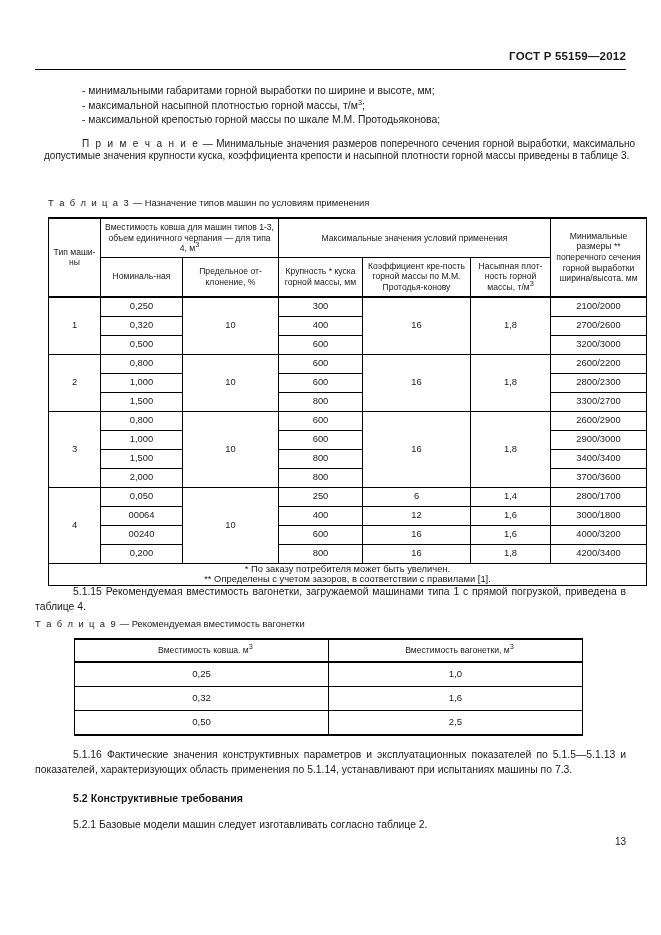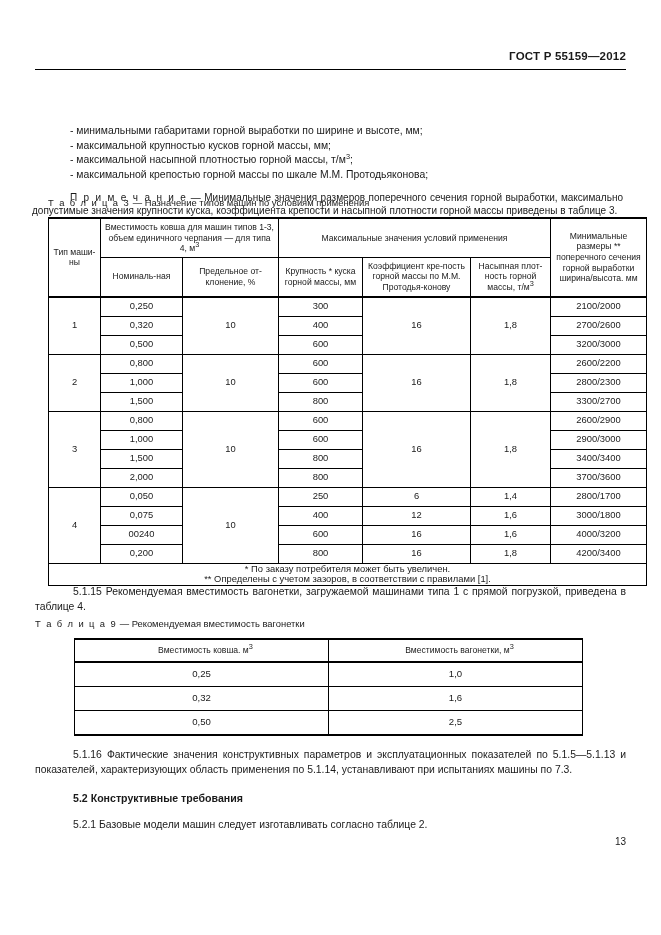--- a/index.html
+++ b/index.html
@@ -45,24 +45,23 @@
     top: 0;
     font-size: 11.5px;
     font-weight: bold;
     letter-spacing: 0.2px;
     white-space: nowrap;
   }
 
   
   .content {
     position: absolute;
-    left: 32px;
+    left: 44px;
     top: 84px;
     width: 591px;
-    margin-top: 40px;
   }
   .bullet-list {
     margin: 0;
     padding: 0;
     list-style: none;
   }
   .bullet-list li {
     font-size: 10.4px;
     line-height: 14.6px;
     padding-left: 38px;
@@ -187,21 +186,20 @@
 <div class="page">
 
   <div class="header">
     <div class="header-title">ГОСТ Р 55159—2012</div>
     <div class="header-rule"></div>
   </div>
 
   <div class="content">
     <ul class="bullet-list">
       <li>- минимальными габаритами горной выработки по ширине и высоте, мм;</li>
-      <li>- максимальной крупностью кусков горной массы, мм;</li>
       <li><span>- максимальной насыпной плотностью горной массы, т/м</span><sup>3</sup><span>;</span></li>
       <li>- максимальной крепостью горной массы по шкале М.М. Протодьяконова;</li>
     </ul>
 
     <div class="note"><span class="sp">П р и м е ч а н и е</span><span> — Минимальные значения размеров поперечного сечения горной выработки, максимально допустимые значения крупности куска, коэффициента крепости и насыпной плотности горной массы приведены в таблице 3.</span></div>
   </div>
 
   <div class="t3-wrap">
     <div class="tbl-caption"><span class="sp">Т а б л и ц а 3</span><span> — Назначение типов машин по условиям применения</span></div>
 
@@ -301,21 +299,21 @@
         <tr>
           <td rowspan="4" class="typecell grp-top">4</td>
           <td class="grp-top">0,050</td>
           <td rowspan="4" class="grp-top">10</td>
           <td class="grp-top">250</td>
           <td class="grp-top">6</td>
           <td class="grp-top">1,4</td>
           <td class="grp-top">2800/1700</td>
         </tr>
         <tr>
-          <td>0,075</td>
+          <td>00064</td>
           <td>400</td>
           <td>12</td>
           <td>1,6</td>
           <td>3000/1800</td>
         </tr>
         <tr>
           <td>00240</td>
           <td>600</td>
           <td>16</td>
           <td>1,6</td>

